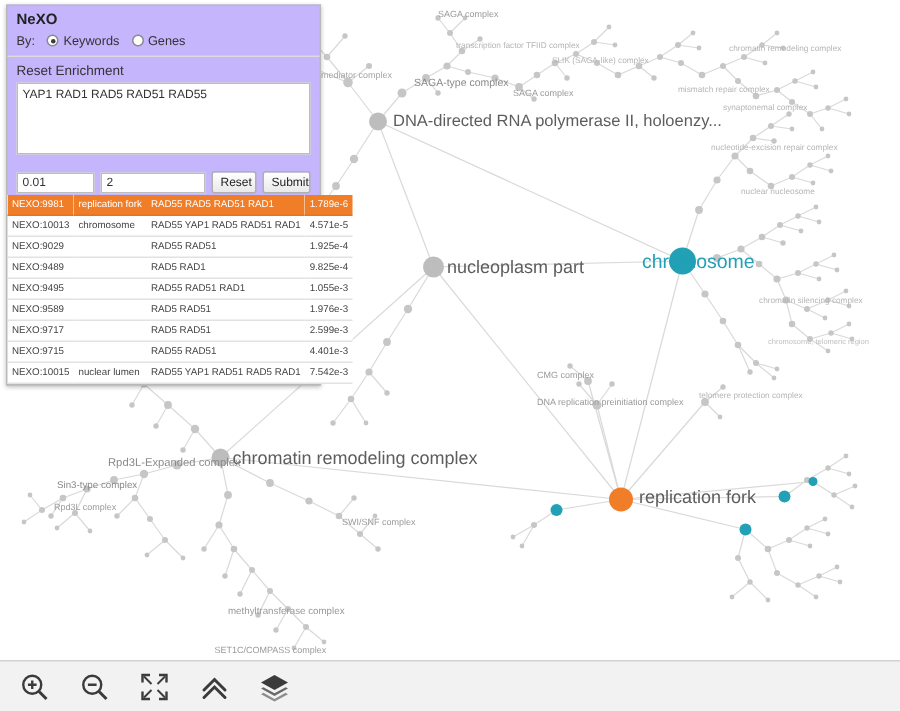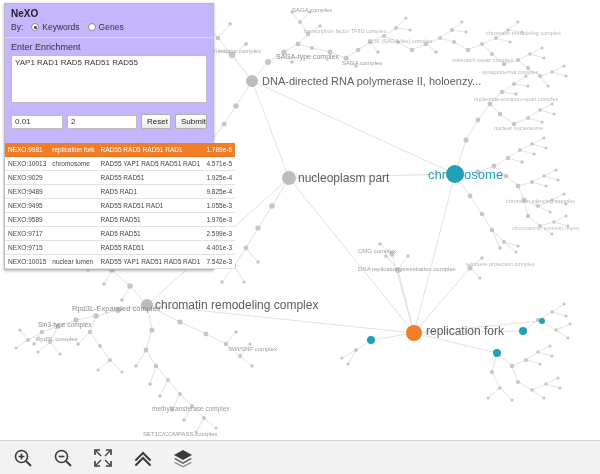--- a/index.html
+++ b/index.html
@@ -120,21 +120,21 @@
     padding: 2px 3px;
     box-sizing: border-box;
     resize: none;
     font-family: "Liberation Sans", sans-serif;
     overflow: hidden;
   }
   .params-row {
     display: flex;
     align-items: center;
     gap: 4px;
-    padding: 4px 6px 14px 6px;
+    padding: 4px 6px 1px 6px;
   }
   .param-input {
     height: 14px;
     border: 1px solid #bdbdbd;
     background: #fff;
     font-size: 8px;
     color: #333;
     padding: 0 3px;
     box-sizing: border-box;
     font-family: "Liberation Sans", sans-serif;
@@ -731,21 +731,21 @@
       <span class="radio checked"></span>
       <span>Keywords</span>
     </span>
     <span class="radio-item">
       <span class="radio"></span>
       <span>Genes</span>
     </span>
   </div>
 
   <div id="term-enrichment-section">
-    <div id="term-enrichment-title">Enter Enrichment</div>
+    <div id="term-enrichment-title">Reset Enrichment</div>
     <textarea id="gene-textarea" style="">YAP1 RAD1 RAD5 RAD51 RAD55</textarea>
   </div>
 
   <div class="params-row">
     <input class="param-input" id="pvalue-input" type="text" value="0.01" style="">
     <input class="param-input" id="count-input" type="text" value="2" style="">
     <button class="sm-btn">Reset</button>
     <button class="sm-btn">Submit</button>
   </div>
 

